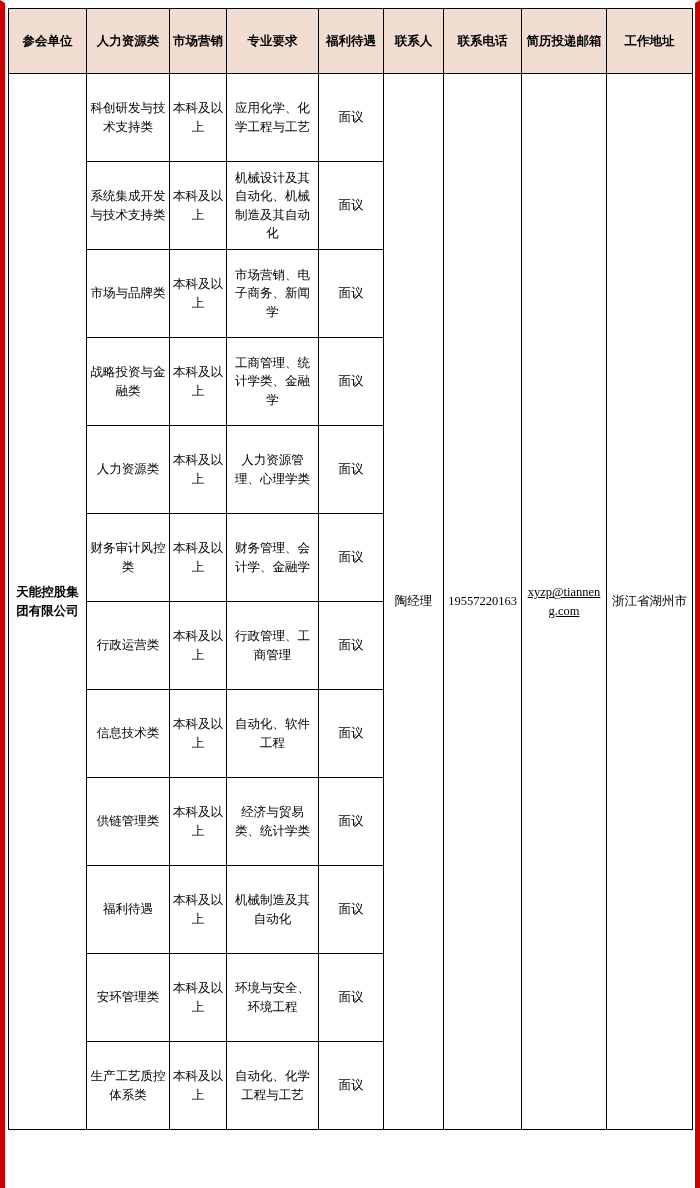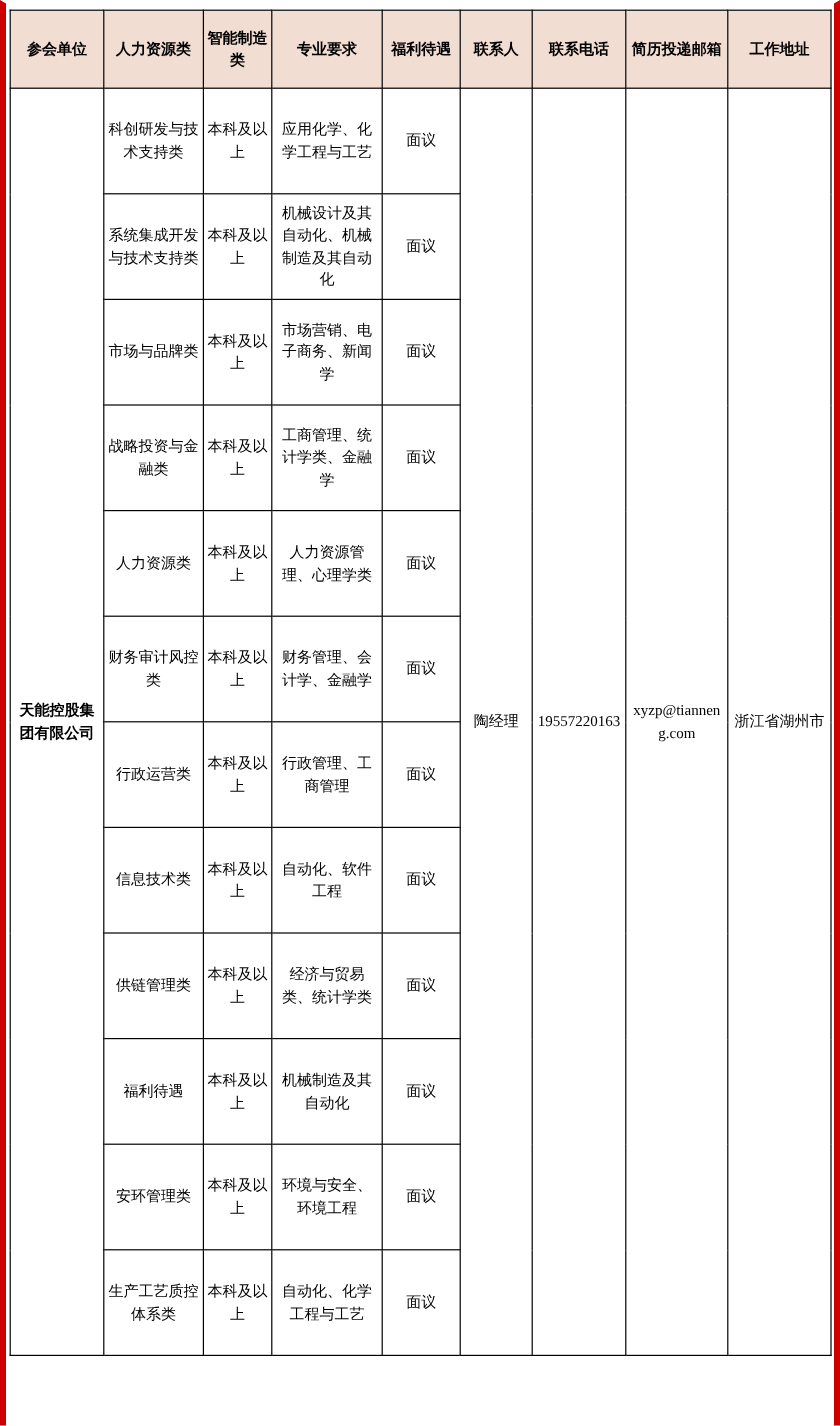--- a/index.html
+++ b/index.html
@@ -75,20 +75,21 @@
   }
   td.edu-cell, td.major-cell, td.benefit-cell {
     font-size: 12.5px;
   }
   td.contact-cell, td.phone-cell, td.email-cell, td.addr-cell {
     font-size: 12px;
   }
   td.email-cell {
     word-break: break-all;
     font-size: 11.5px;
+    text-decoration: underline;
   }
   tbody tr { height: 88px; }
 </style>
 </head>
 <body>
 
 <div class="page-frame"></div>
 
 <div class="doc-wrap">
   <table class="job-table">
@@ -100,21 +101,21 @@
         <col class="c4">
       <col class="c5">
         <col class="c6">
         <col class="c7">
         <col class="c8">
     </colgroup>
     <thead>
       <tr>
         <th>参会单位</th>
         <th>人力资源类</th>
-        <th>智能制造类</th>
+        <th>市场营销</th>
         <th>专业要求</th>
         <th>福利待遇</th>
         <th>联系人</th>
         <th>联系电话</th>
         <th>简历投递邮箱</th>
         <th>工作地址</th>
       </tr>
     </thead>
     <tbody>
       <tr>

